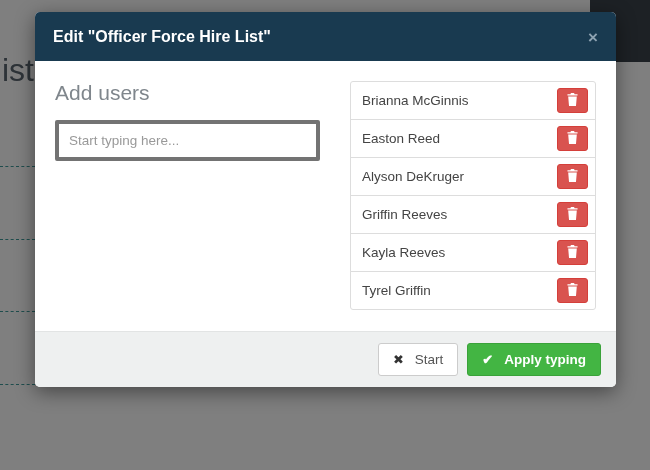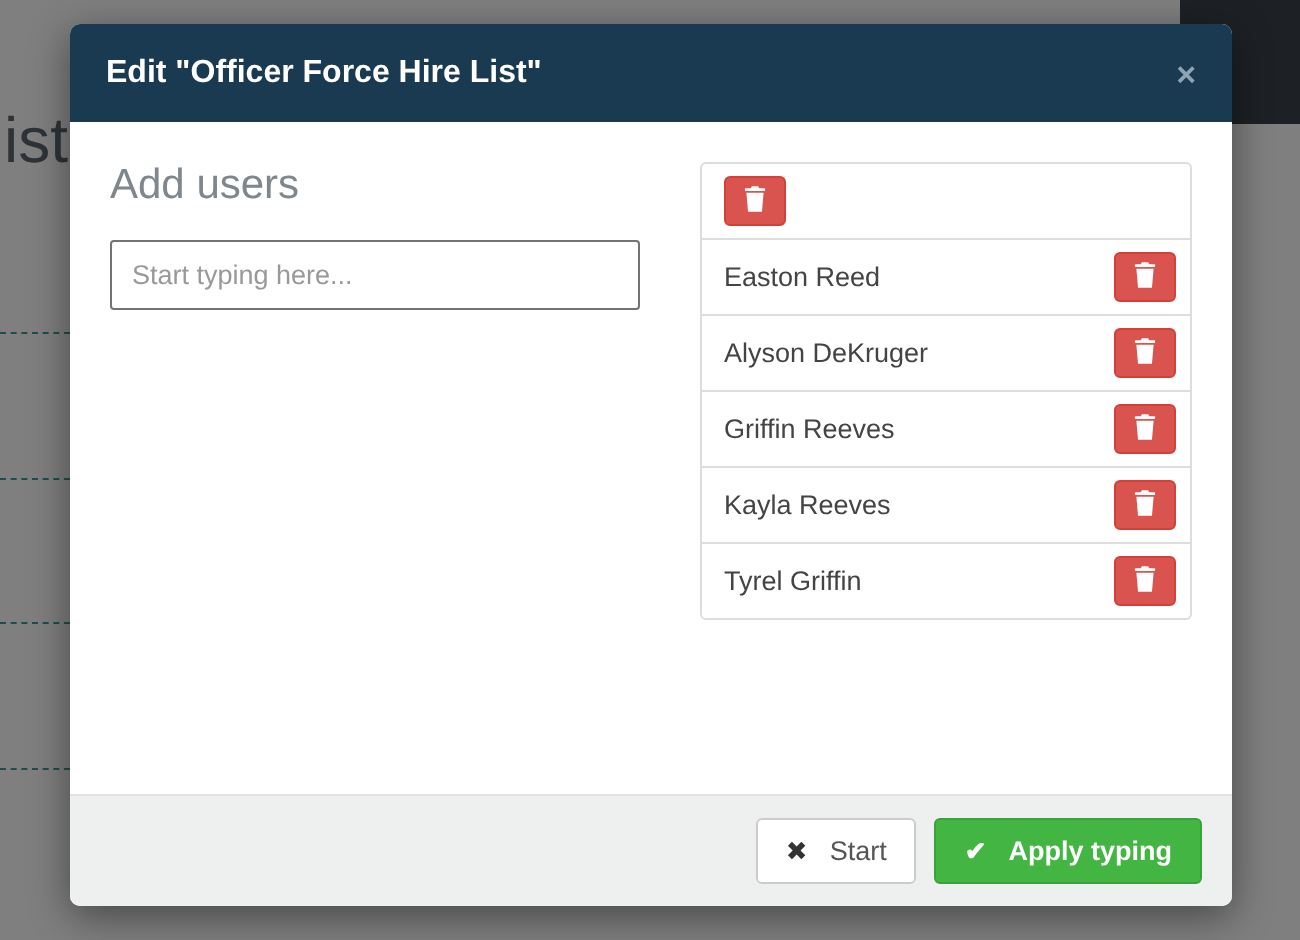--- a/index.html
+++ b/index.html
@@ -42,31 +42,31 @@
   .modal-title { color:#ffffff; font-size:16px; font-weight:bold; }
   .modal-close {
     color:#8fa3b2; font-size:17px; font-weight:bold; line-height:1;
     background:none; border:none; cursor:pointer;
     font-family:"Liberation Sans", sans-serif;
   }
 
   .modal-body {
     display:flex; gap:30px;
     padding:20px 20px 24px 20px;
-    height:336px;
+    height:270px;
   }
   .col-add { flex:0 0 265px; }
   .col-remove { flex:1; }
   .section-heading {
     font-size:21px; font-weight:400; color:#7f868c;
     margin-bottom:15px;
   }
   .add-input {
     width:100%; padding:9px 10px;
-    border:1px solid #737373; border-radius:2px;
+    border:4px solid #737373; border-radius:2px;
     font-size:13.5px; color:#555;
     font-family:"Liberation Sans", sans-serif;
     outline:none;
   }
   .add-input::placeholder { color:#999; }
 
   .user-list { display:flex; flex-direction:column; }
   .user-row {
     display:flex; align-items:center; justify-content:space-between;
     background:#fff; border:1px solid #dddddd;
@@ -123,20 +123,21 @@
   <div class="modal-body">
 
     <div class="col-add">
       <div class="section-heading">Add users</div>
       <input class="add-input" type="text" placeholder="Start typing here..." style="">
     </div>
 
     <div class="col-remove">
       <div class="user-list">
   <div class="user-row">
+    <span class="user-name">Brianna McGinnis</span>
     <button class="delete-btn">
       <span>
         <svg width="11" height="13" viewBox="0 0 12 14" aria-hidden="true">
           <path fill="#ffffff" d="M4.3 0 h3.4 l0.6 1.2 H11.5 v1.4 H0.5 V1.2 h3.2 Z M1.3 3.6 h9.4 L9.8 14 H2.2 Z"></path>
         </svg>
       </span>
     </button>
   </div>
 
   <div class="user-row">

